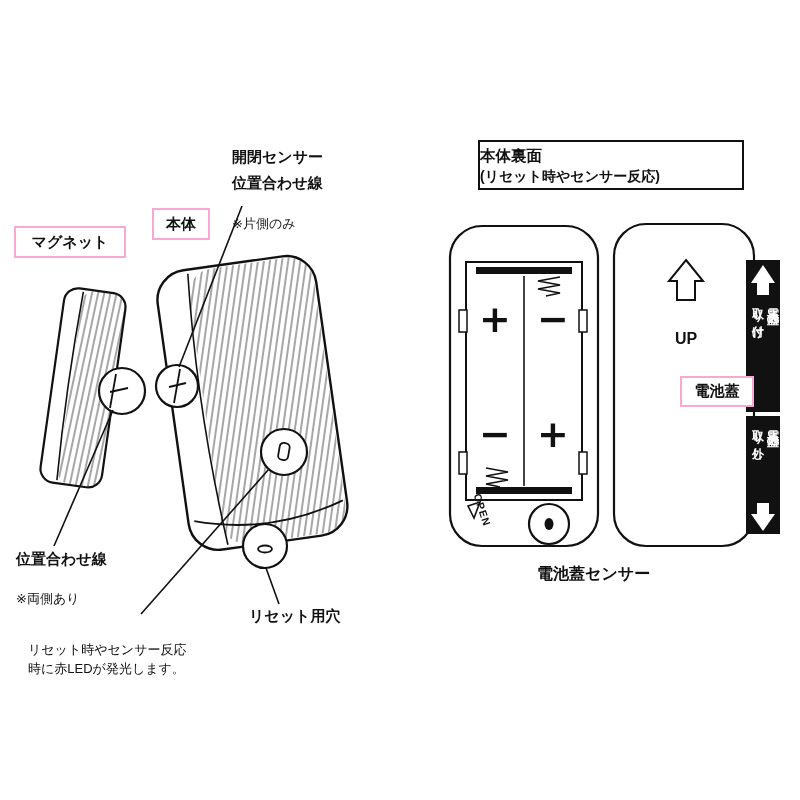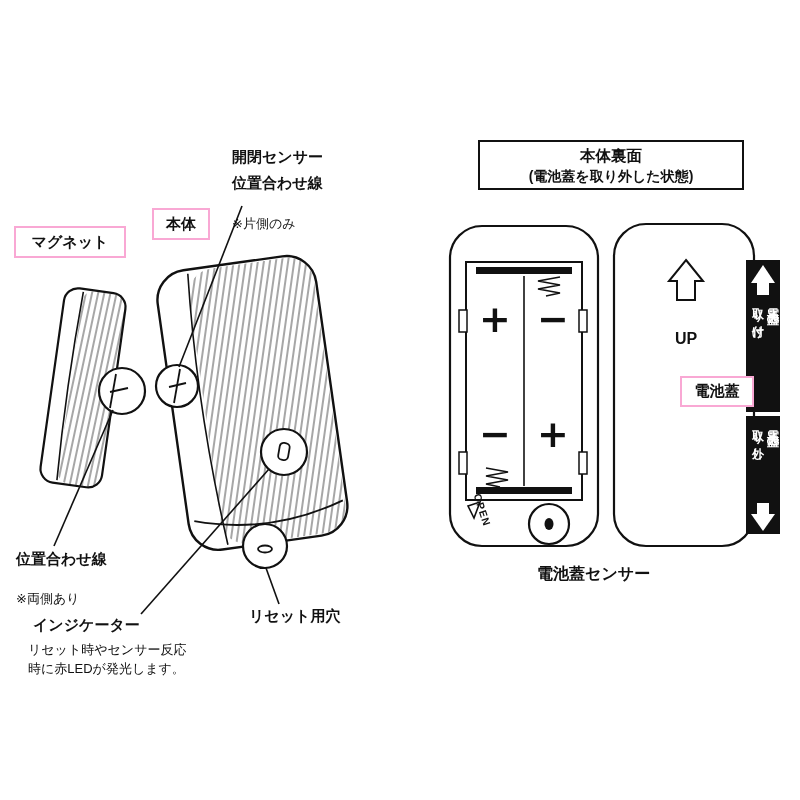--- a/index.html
+++ b/index.html
@@ -5,21 +5,21 @@
   html,body{margin:0;padding:0;background:#fff;}
   .canvas{position:relative;width:800px;height:800px;background:#fff;overflow:hidden;
           font-family:"Liberation Sans","DejaVu Sans",sans-serif;color:#111;}
   .abs{position:absolute;}
   .lbl{font-weight:bold;font-size:15px;white-space:nowrap;line-height:26px;}
   .note{font-weight:normal;font-size:13px;white-space:nowrap;line-height:20px;margin-top:18px;}
   .desc{font-weight:normal;font-size:13px;white-space:nowrap;line-height:19px;}
   .boxed{border:2px solid #f9a8d4;background:#fff;display:flex;align-items:center;justify-content:center;
          font-weight:bold;font-size:15px;white-space:nowrap;}
   .titlebox{border:2px solid #111;background:#fff;display:flex;flex-direction:column;
-            align-items:center;justify-content:center;font-weight:bold;}
+            align-items:flex-start;justify-content:center;font-weight:bold;}
   .titlebox .t1{font-size:15.5px;line-height:21px;}
   .titlebox .t2{font-size:14px;line-height:20px;}
   .vbar{writing-mode:vertical-rl;text-orientation:upright;color:#fff;font-weight:bold;
         font-size:12px;letter-spacing:2px;line-height:15px;padding-right:2px;}
   .vbar span{display:block;}
   .pol{font-weight:bold;font-size:38px;line-height:38px;width:40px;text-align:center;
        font-family:"DejaVu Sans","Liberation Sans",sans-serif;}
   .uplbl{font-weight:bold;font-size:16px;width:32px;text-align:center;margin-top:28px;}
   .openlbl{font-weight:bold;font-size:10.5px;letter-spacing:1px;transform:rotate(72deg);
            transform-origin:0 0;white-space:nowrap;}
@@ -133,31 +133,30 @@
   </div>
   <div class="abs boxed" style="left:14px;top:226px;width:108px;height:28px">
     <span>マグネット</span>
   </div>
 
   <div class="abs" style="left:16px;top:547px">
     <div class="lbl" style="line-height:24px">位置合わせ線</div>
     <div class="note">※両側あり</div>
   </div>
 
-  <div class="abs lbl" style="left:33px;top:612px">インジケーター</div>
   <div class="abs" style="left:28px;top:640px">
     <div class="desc">リセット時やセンサー反応</div>
     <div class="desc">時に赤LEDが発光します。</div>
   </div>
 
   <div class="abs lbl" style="left:249px;top:603px">リセット用穴</div>
 
   <div class="abs titlebox" style="left:478px;top:140px;width:262px;height:46px">
     <div class="t1">本体裏面</div>
-    <div class="t2">(電池蓋を取り外した状態)</div>
+    <div class="t2">(リセット時やセンサー反応)</div>
   </div>
 
   <div class="abs pol" style="left:475px;top:300px">+</div>
   <div class="abs pol" style="left:533px;top:300px">−</div>
   <div class="abs pol" style="left:475px;top:415px">−</div>
   <div class="abs pol" style="left:533px;top:415px">+</div>
 
   <div class="abs openlbl" style="left:483px;top:492px">OPEN</div>
 
   <div class="abs uplbl" style="left:670px;top:302px">UP</div>

